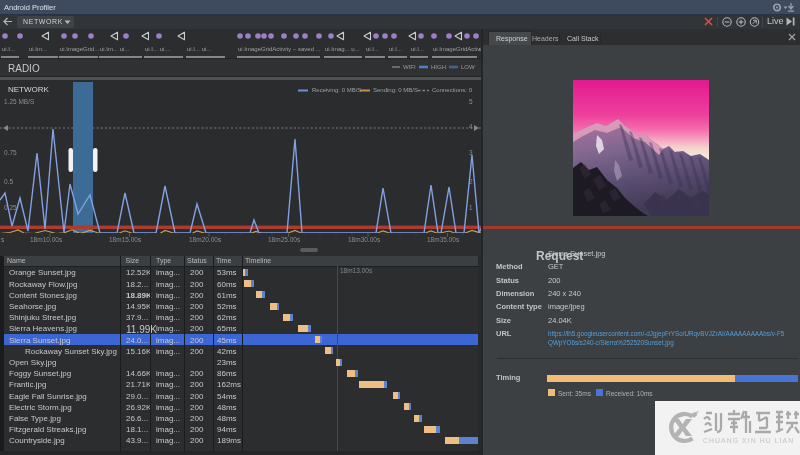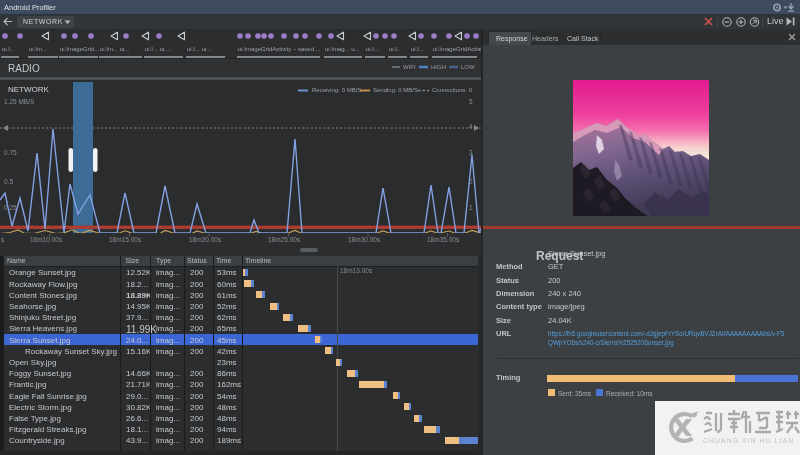--- a/index.html
+++ b/index.html
@@ -291,21 +291,21 @@
 <div class="abs" style="left:359px;top:381.0px;width:24.5px;height:7px;background:#efbe82;"></div>
 <div class="abs" style="left:383.5px;top:381.0px;width:3.0px;height:7px;background:#5b83d0;"></div>
 <div class="t" style="left:9px;top:391.5px;font-size:8px;color:#c6c9cb;">Eagle Fall Sunrise.jpg</div>
 <div class="t" style="left:126px;top:391.5px;font-size:8px;color:#c6c9cb;">29.0...</div>
 <div class="t" style="left:156px;top:391.5px;font-size:8px;color:#c6c9cb;">imag...</div>
 <div class="t" style="left:190px;top:391.5px;font-size:8px;color:#c6c9cb;">200</div>
 <div class="t" style="left:217px;top:391.5px;font-size:8px;color:#c6c9cb;">54ms</div>
 <div class="abs" style="left:392.5px;top:392.2px;width:5.0px;height:7px;background:#efbe82;"></div>
 <div class="abs" style="left:397.5px;top:392.2px;width:2.5px;height:7px;background:#5b83d0;"></div>
 <div class="t" style="left:9px;top:402.7px;font-size:8px;color:#c6c9cb;">Electric Storm.jpg</div>
-<div class="t" style="left:126px;top:402.7px;font-size:8px;color:#c6c9cb;">30.82K</div>
+<div class="t" style="left:126px;top:402.7px;font-size:8px;color:#c6c9cb;">26.92K</div>
 <div class="t" style="left:156px;top:402.7px;font-size:8px;color:#c6c9cb;">imag...</div>
 <div class="t" style="left:190px;top:402.7px;font-size:8px;color:#c6c9cb;">200</div>
 <div class="t" style="left:217px;top:402.7px;font-size:8px;color:#c6c9cb;">48ms</div>
 <div class="abs" style="left:403.5px;top:403.4px;width:5.0px;height:7px;background:#efbe82;"></div>
 <div class="abs" style="left:408.5px;top:403.4px;width:2.5px;height:7px;background:#5b83d0;"></div>
 <div class="t" style="left:9px;top:413.9px;font-size:8px;color:#c6c9cb;">False Type.jpg</div>
 <div class="t" style="left:126px;top:413.9px;font-size:8px;color:#c6c9cb;">26.6...</div>
 <div class="t" style="left:156px;top:413.9px;font-size:8px;color:#c6c9cb;">imag...</div>
 <div class="t" style="left:190px;top:413.9px;font-size:8px;color:#c6c9cb;">200</div>
 <div class="t" style="left:217px;top:413.9px;font-size:8px;color:#c6c9cb;">48ms</div>

